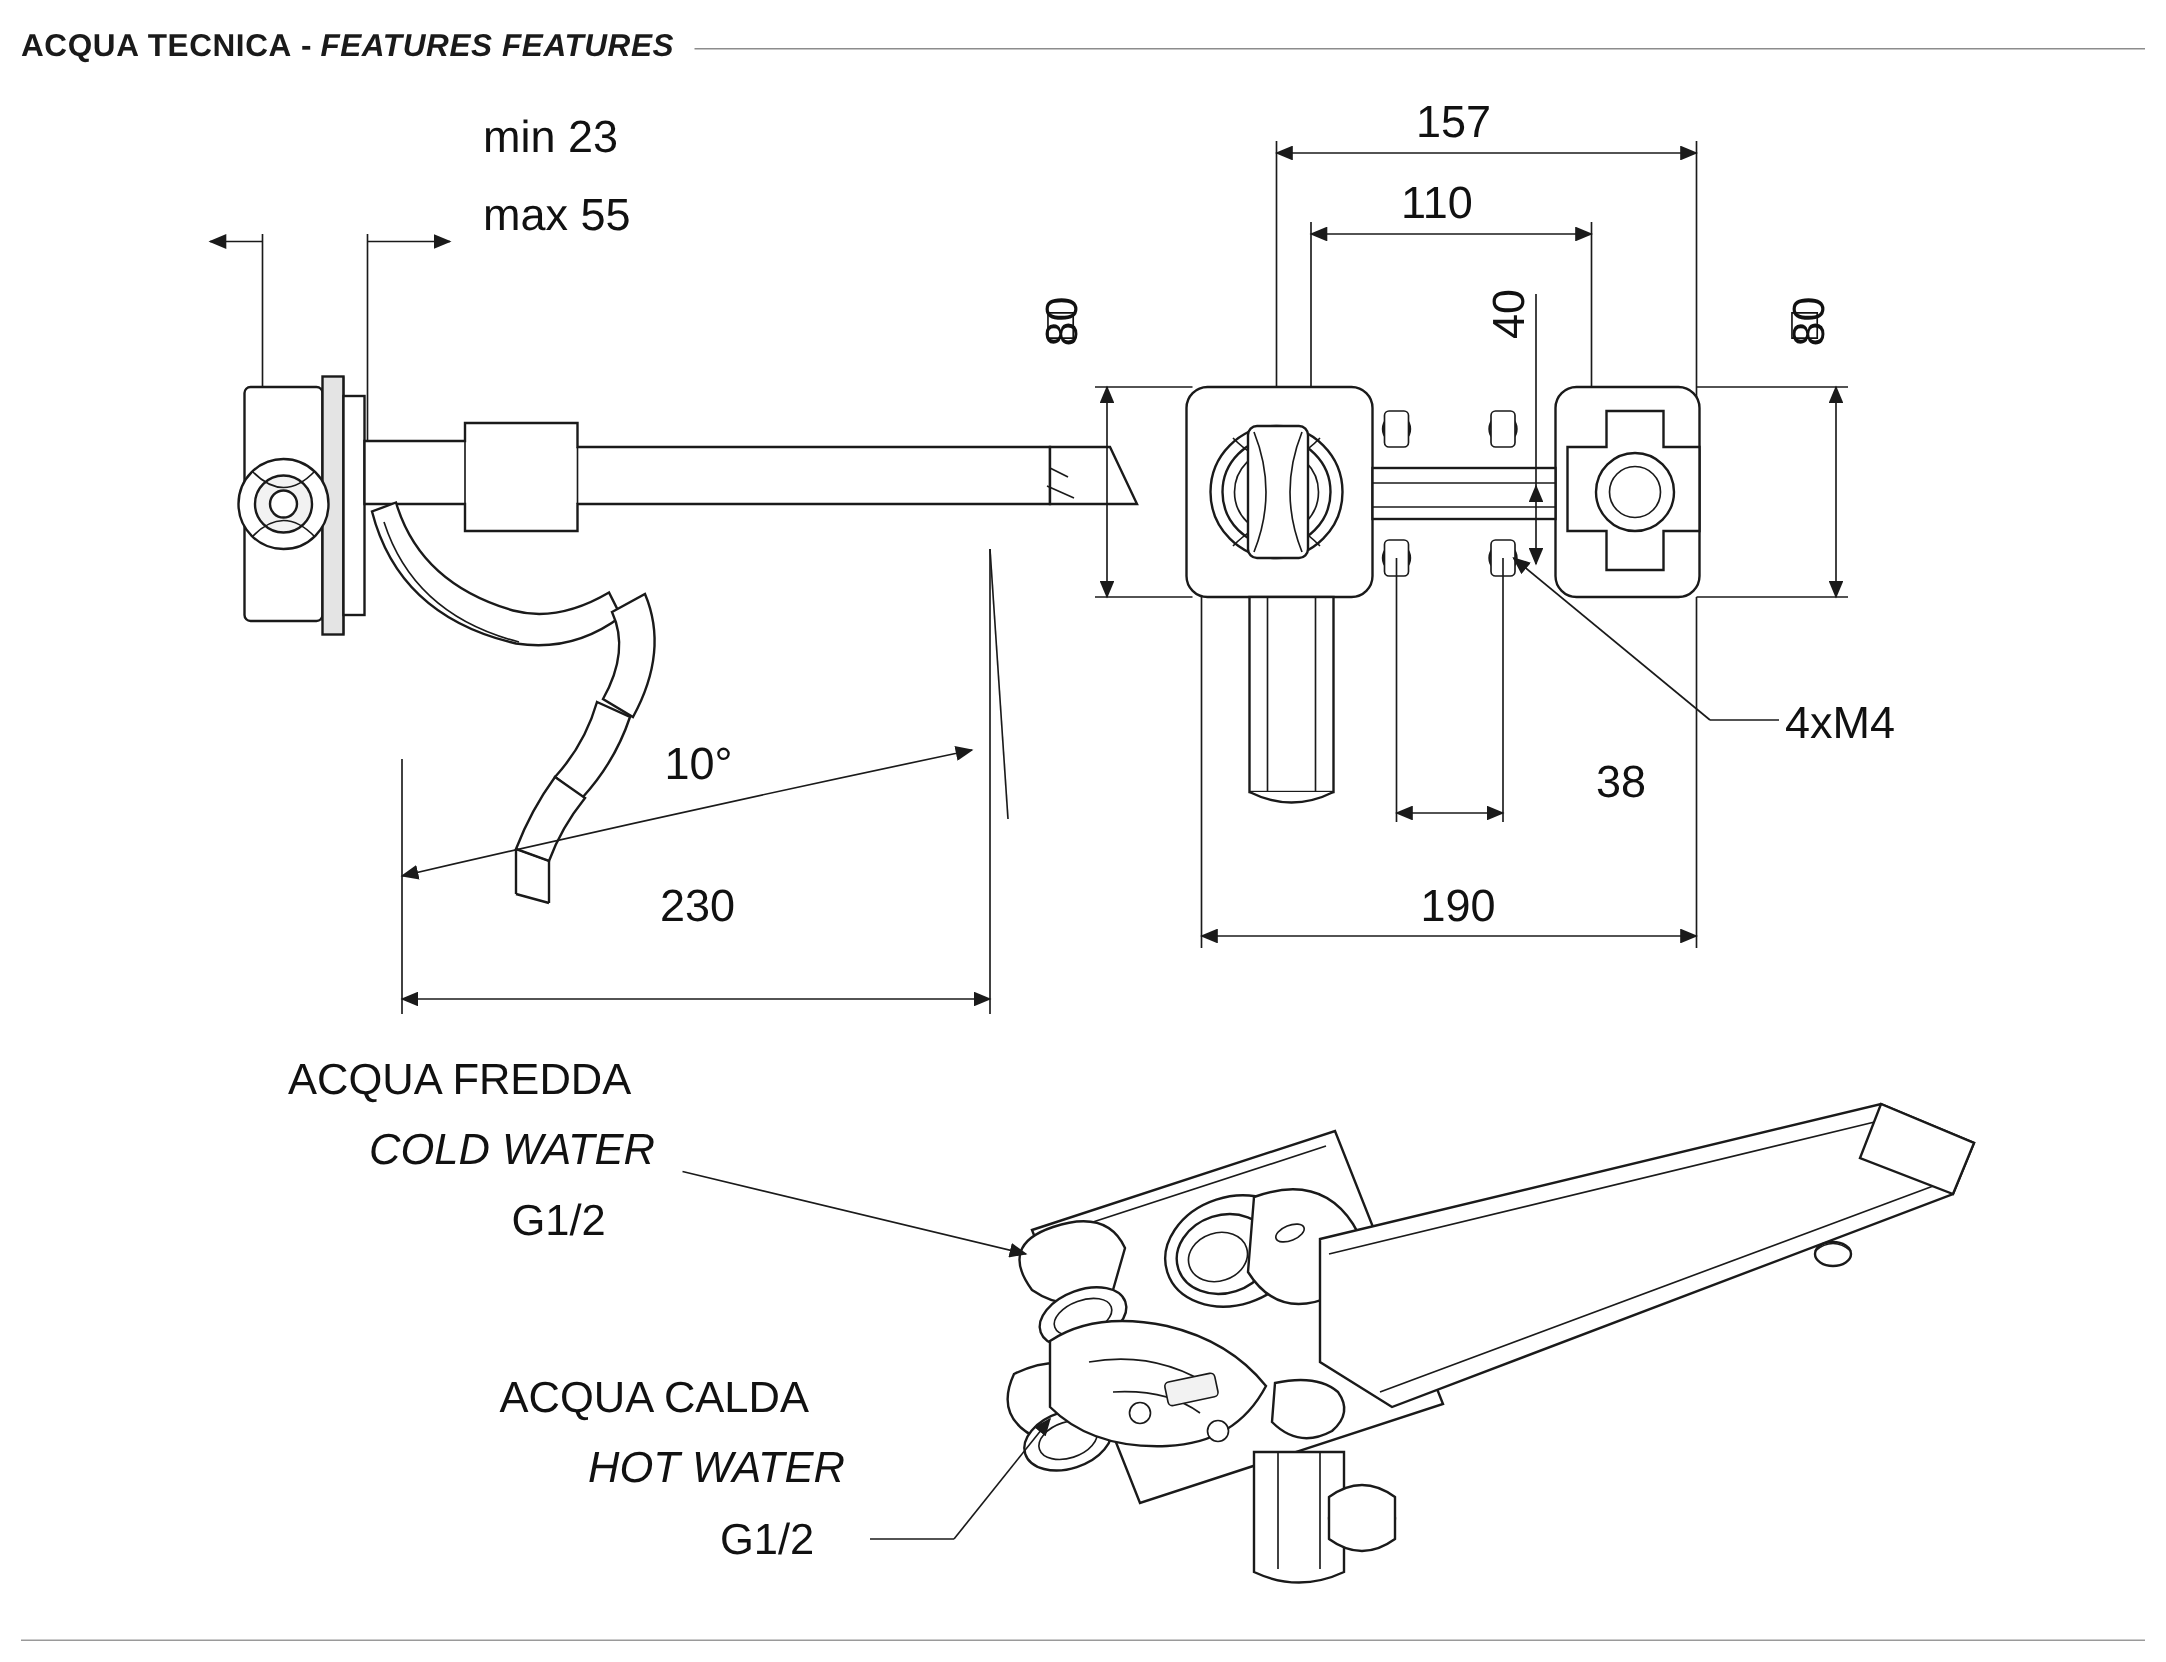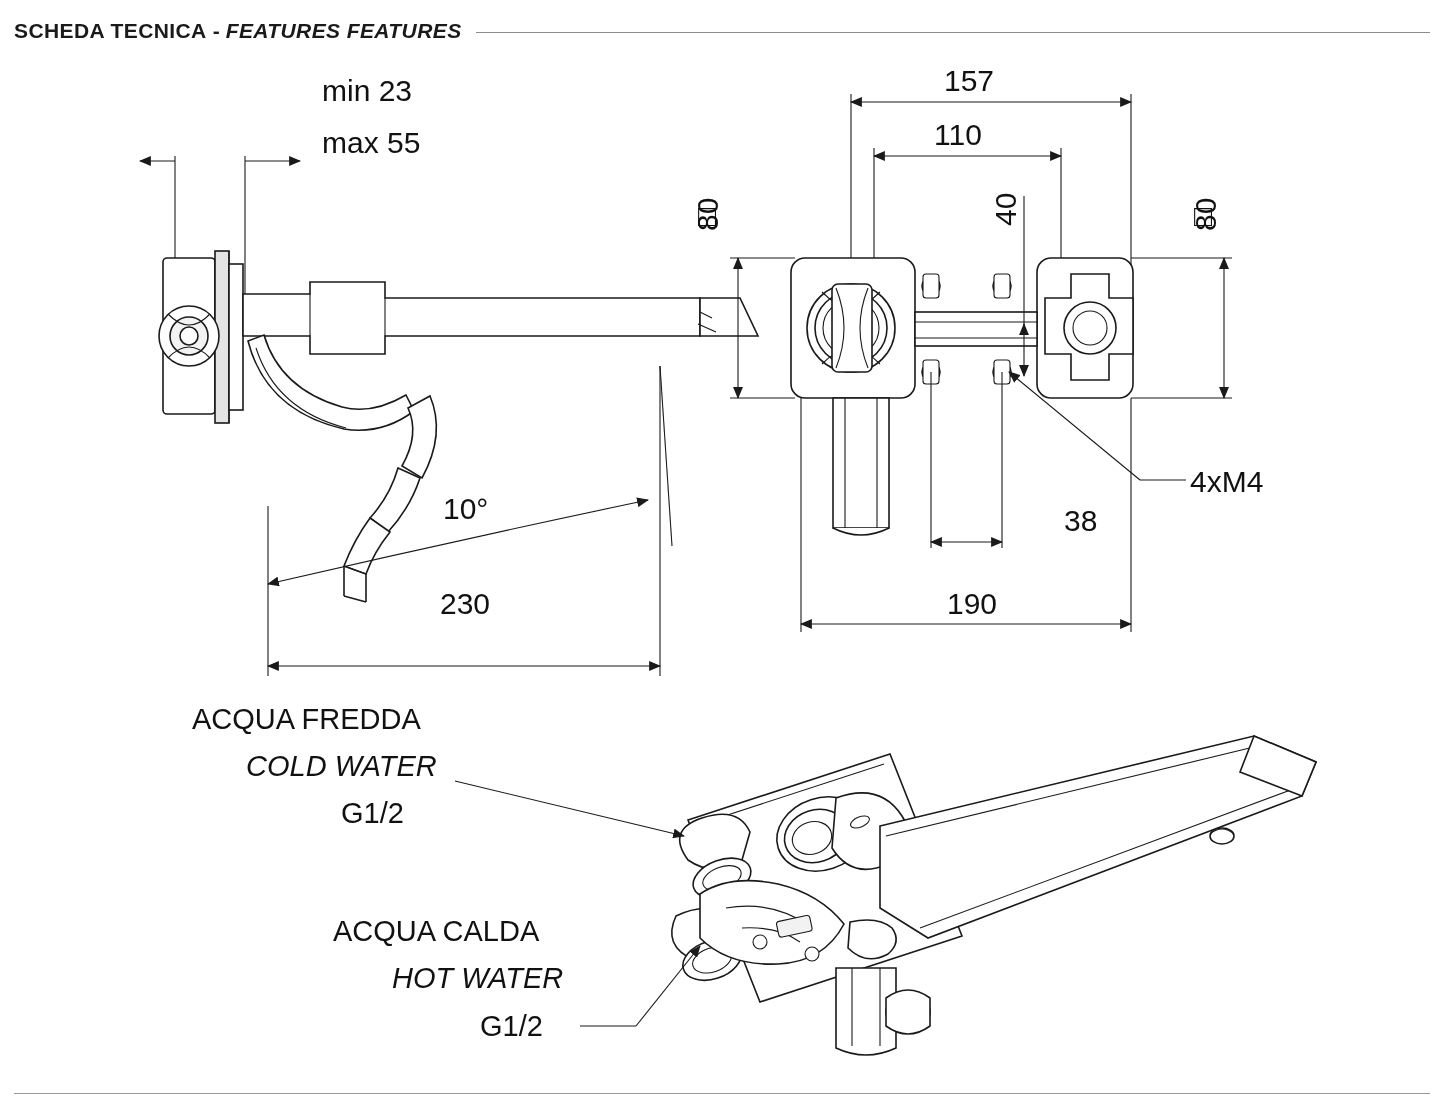--- a/index.html
+++ b/index.html
@@ -96,21 +96,21 @@
   .med { stroke-width: 1.6; }
   .fillw { fill: #ffffff; }
   .fillg { fill: #f2f2f2; }
   .fillgg { fill: #e4e4e4; }
   .nofill { fill: none; }
 </style>
 </head>
 <body>
 
 <div class="header">
-  <span class="header-title">SCHEDA TECNICA</span>
+  <span class="header-title">ACQUA TECNICA</span>
   <span class="header-dash">-</span>
   <span class="header-sub">FEATURES FEATURES</span>
   <span class="header-rule"></span>
 </div>
 
 <div class="canvas">
 <svg width="1444" height="1040" viewBox="0 0 1444 1040" xmlns="http://www.w3.org/2000/svg">
 
   <defs>
     <marker id="arrowR" viewBox="0 0 12 10" refX="11" refY="5" markerWidth="11" markerHeight="9" orient="auto">

